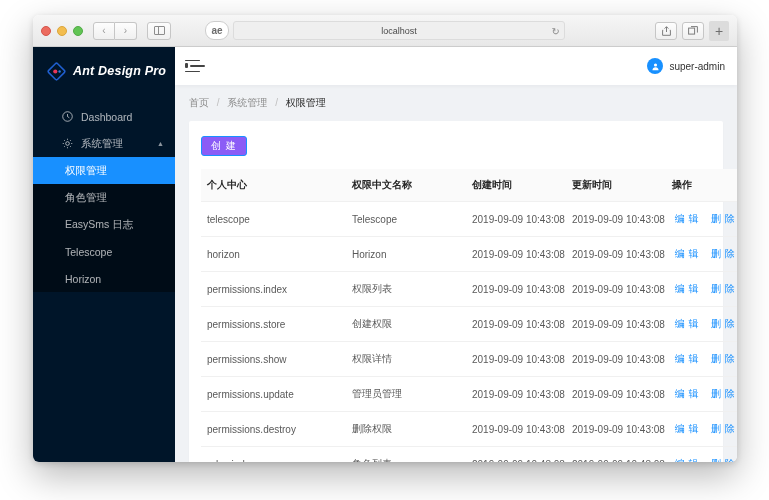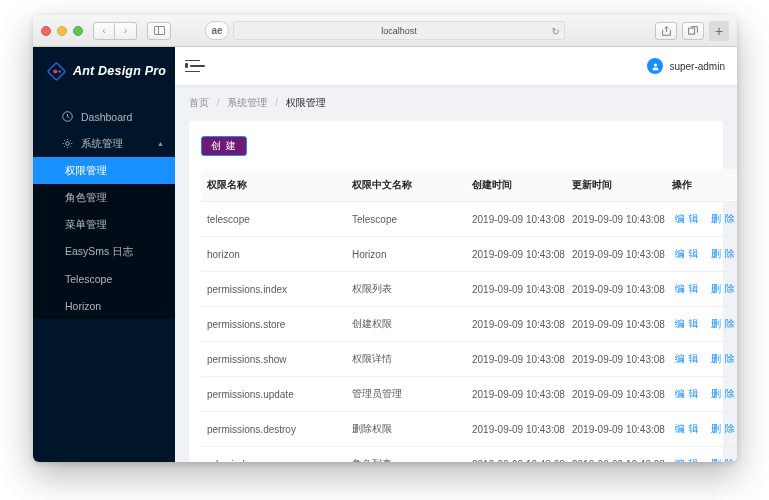--- a/index.html
+++ b/index.html
@@ -155,21 +155,21 @@
 
   .page-scroll { flex: 1; padding: 0 14px 0 14px; overflow: hidden; }
   .card {
     background: #fff; border-radius: 2px; padding: 14px 12px 0 12px;
     min-height: 100%;
     box-shadow: 0 1px 2px rgba(0,0,0,0.03);
   }
   .btn-primary {
     display: inline-flex; align-items: center; justify-content: center;
     height: 20px; padding: 0 9px;
-    background: #701a75; color: #fff; font-size: 10px;
+    background: #8b5cf6; color: #fff; font-size: 10px;
     border: 1px solid #1890ff; border-radius: 3px;
     letter-spacing: 1px;
   }
 
   table.data { width: 100%; border-collapse: collapse; margin-top: 13px; table-layout: fixed; }
   table.data th {
     background: #fafafa; text-align: left;
     font-size: 10px; color: #262626; font-weight: bold;
     padding: 9px 6px; border-bottom: 1px solid #f0f0f0;
   }
@@ -271,23 +271,20 @@
         </div>
 
         <div class="submenu">
           <div class="menu-item active">
             <span>权限管理</span>
           </div>
           <div class="menu-item">
             <span>角色管理</span>
           </div>
           <div class="menu-item">
-            <span>菜单管理</span>
-          </div>
-          <div class="menu-item">
             <span>EasySms 日志</span>
           </div>
           <div class="menu-item">
             <span>Telescope</span>
           </div>
           <div class="menu-item">
             <span>Horizon</span>
           </div>
         </div>
 
@@ -322,21 +319,21 @@
         <span class="crumb current">权限管理</span>
       </div>
 
       <div class="page-scroll">
         <div class="card">
           <button class="btn-primary">创 建</button>
 
           <table class="data">
             <thead>
               <tr>
-                <th class="col-name">权限名称</th>
+                <th class="col-name">个人中心</th>
                 <th class="col-cn">权限中文名称</th>
                 <th class="col-created">创建时间</th>
                 <th class="col-updated">更新时间</th>
                 <th class="col-actions">操作</th>
               </tr>
             </thead>
             <tbody id="tbody">
                 <tr>
                   <td class="col-name">telescope</td>
                   <td class="col-cn">Telescope</td>

